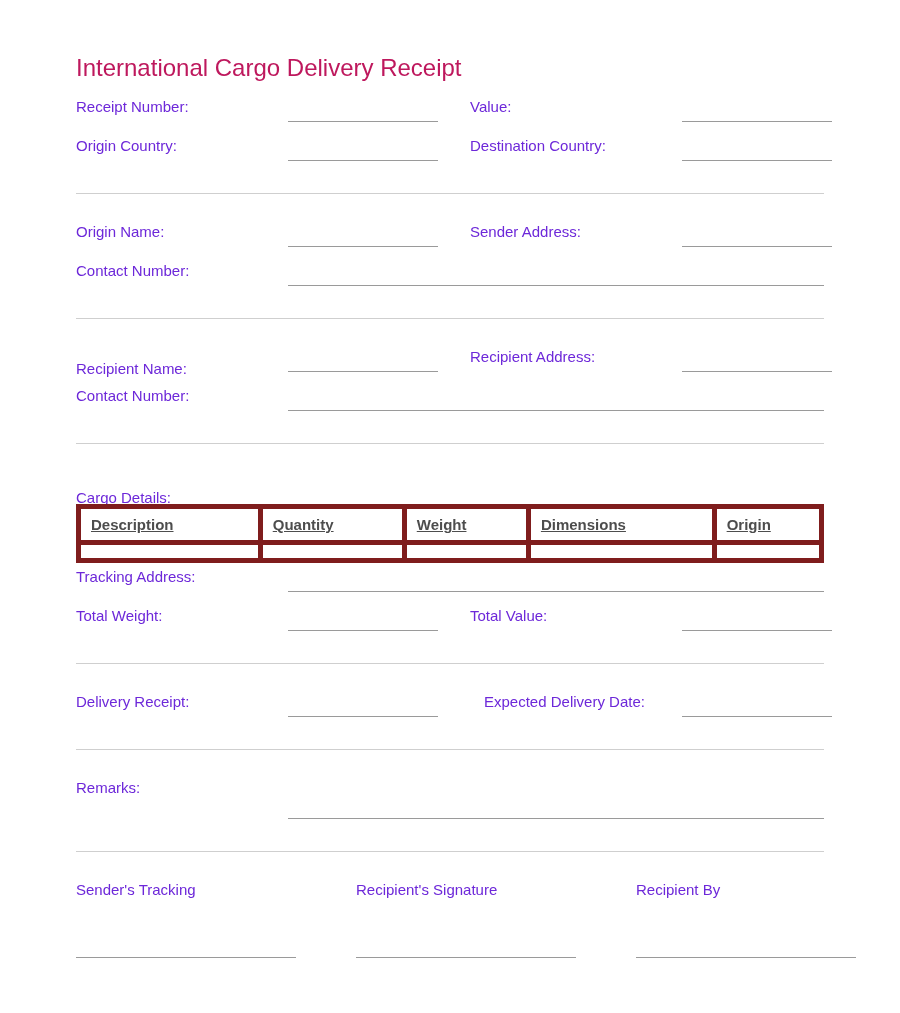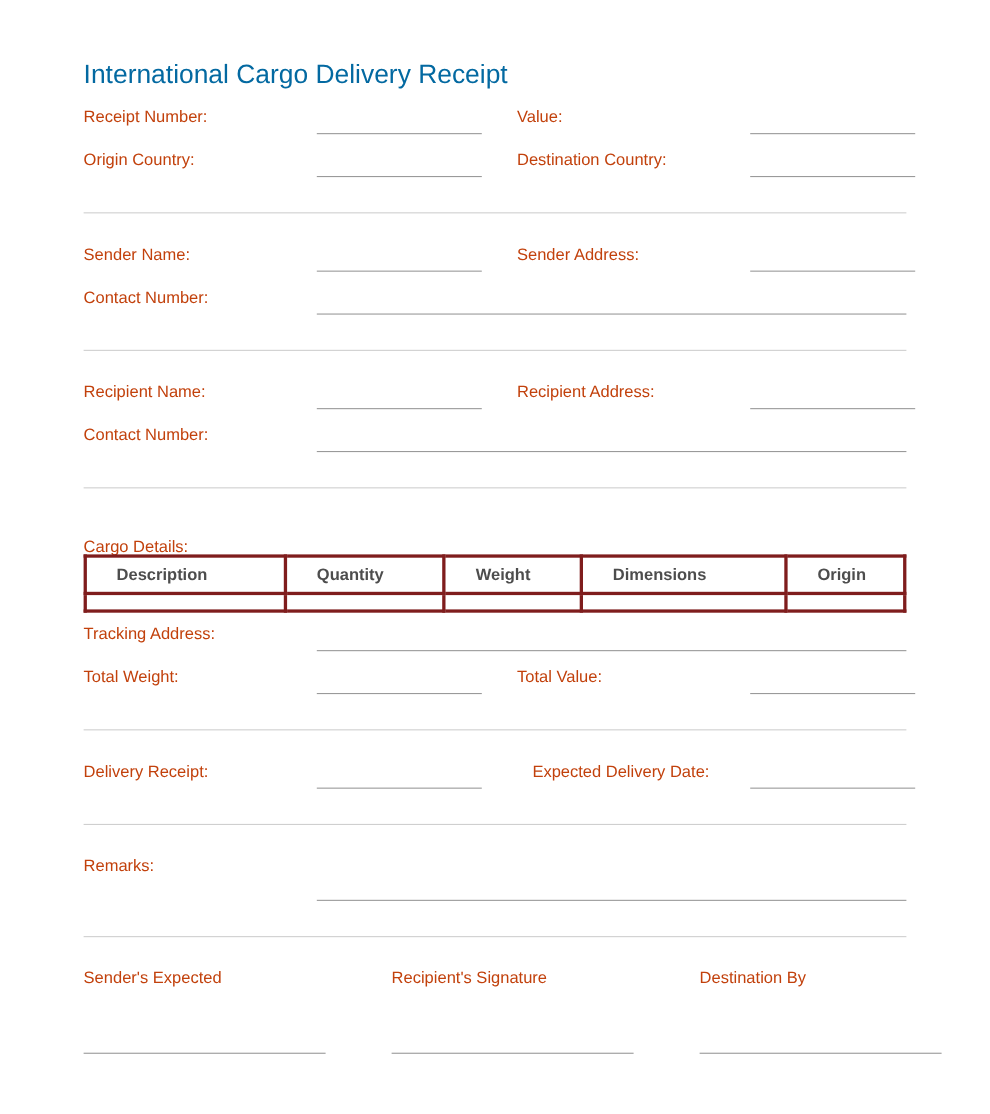--- a/index.html
+++ b/index.html
@@ -1,60 +1,60 @@
 <!DOCTYPE html>
 <html><head>
 <meta charset="utf-8">
 <style>
   html, body { margin: 0; padding: 0; background: #ffffff; }
   body {
     width: 900px; height: 1013px; position: relative; overflow: hidden;
     font-family: "Liberation Sans", sans-serif; color: #4a4a4a;
   }
   .abs { position: absolute; }
-  .title { left: 76px; top: 54px; font-size: 24px; color: #0369a1; white-space: nowrap; }
-  .label { font-size: 15px; color: #c2410c; white-space: nowrap; }
+  .title { left: 76px; top: 54px; font-size: 24px; color: #be185d; white-space: nowrap; }
+  .label { font-size: 15px; color: #6d28d9; white-space: nowrap; }
   .line { height: 0; border-bottom: 1px solid #9a9a9a; }
   .hr { left: 76px; width: 748px; height: 0; border-bottom: 1px solid #cfcfcf; }
   table.cargo {
     position: absolute; left: 76px; top: 504px; width: 748px;
     border-collapse: collapse; font-size: 15px;
   }
-  table.cargo th, table.cargo td { border: 3px solid #7f1d1d; text-align: left; padding: 0 27px; }
+  table.cargo th, table.cargo td { border: 5px solid #7f1d1d; text-align: left; padding: 0 10px; text-decoration: underline; }
   table.cargo th { height: 31px; font-weight: bold; color: #4d4d4d; }
   table.cargo td { height: 13px; }
 </style>
 </head>
 <body>
 
 <div class="abs title">International Cargo Delivery Receipt</div>
 
 <div class="abs label" style="left:76px;top:98px">Receipt Number:</div>
 <div class="abs line" style="left:288px;top:121px;width:150px"></div>
 <div class="abs label" style="left:470px;top:98px">Value:</div>
 <div class="abs line" style="left:682px;top:121px;width:150px"></div>
 
 <div class="abs label" style="left:76px;top:137px">Origin Country:</div>
 <div class="abs line" style="left:288px;top:160px;width:150px"></div>
 <div class="abs label" style="left:470px;top:137px">Destination Country:</div>
 <div class="abs line" style="left:682px;top:160px;width:150px"></div>
 
 <div class="abs hr" style="top:193px"></div>
 
-<div class="abs label" style="left:76px;top:223px">Sender Name:</div>
+<div class="abs label" style="left:76px;top:223px">Origin Name:</div>
 <div class="abs line" style="left:288px;top:246px;width:150px"></div>
 <div class="abs label" style="left:470px;top:223px">Sender Address:</div>
 <div class="abs line" style="left:682px;top:246px;width:150px"></div>
 
 <div class="abs label" style="left:76px;top:262px">Contact Number:</div>
 <div class="abs line" style="left:288px;top:285px;width:536px"></div>
 
 <div class="abs hr" style="top:318px"></div>
 
-<div class="abs label" style="left:76px;top:348px">Recipient Name:</div>
+<div class="abs label" style="left:76px;top:360px">Recipient Name:</div>
 <div class="abs line" style="left:288px;top:371px;width:150px"></div>
 <div class="abs label" style="left:470px;top:348px">Recipient Address:</div>
 <div class="abs line" style="left:682px;top:371px;width:150px"></div>
 
 <div class="abs label" style="left:76px;top:387px">Contact Number:</div>
 <div class="abs line" style="left:288px;top:410px;width:536px"></div>
 
 <div class="abs hr" style="top:443px"></div>
 
 <div class="abs label" style="left:76px;top:489px">Cargo Details:</div>
@@ -101,18 +101,18 @@
 <div class="abs label" style="left:484px;top:693px">Expected Delivery Date:</div>
 <div class="abs line" style="left:682px;top:716px;width:150px"></div>
 
 <div class="abs hr" style="top:749px"></div>
 
 <div class="abs label" style="left:76px;top:779px">Remarks:</div>
 <div class="abs line" style="left:288px;top:818px;width:536px"></div>
 
 <div class="abs hr" style="top:851px"></div>
 
-<div class="abs label" style="left:76px;top:881px">Sender's Expected</div>
+<div class="abs label" style="left:76px;top:881px">Sender's Tracking</div>
 <div class="abs line" style="left:76px;top:957px;width:220px"></div>
 <div class="abs label" style="left:356px;top:881px">Recipient's Signature</div>
 <div class="abs line" style="left:356px;top:957px;width:220px"></div>
-<div class="abs label" style="left:636px;top:881px">Destination By</div>
+<div class="abs label" style="left:636px;top:881px">Recipient By</div>
 <div class="abs line" style="left:636px;top:957px;width:220px"></div>
 
 </body></html>

